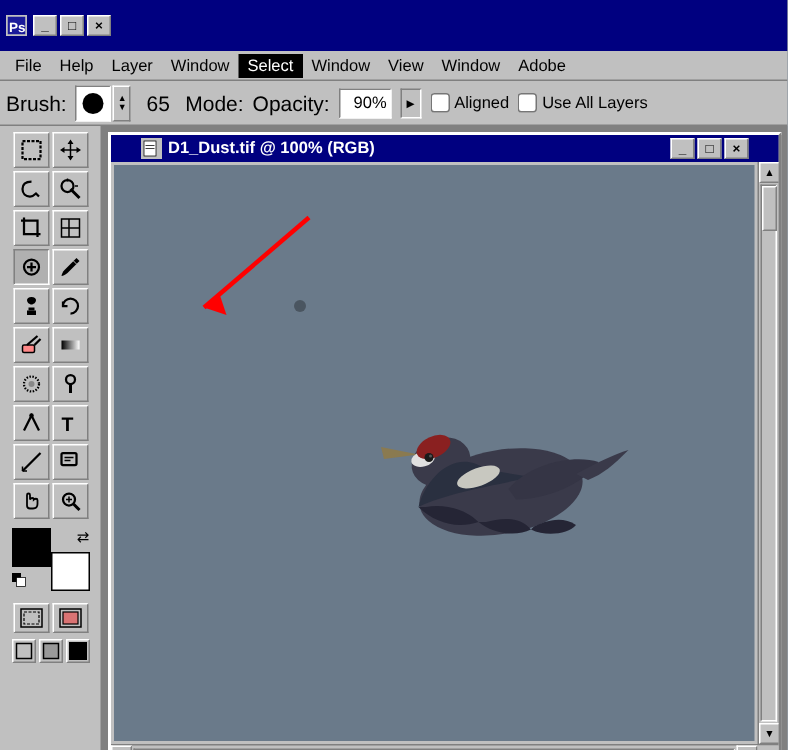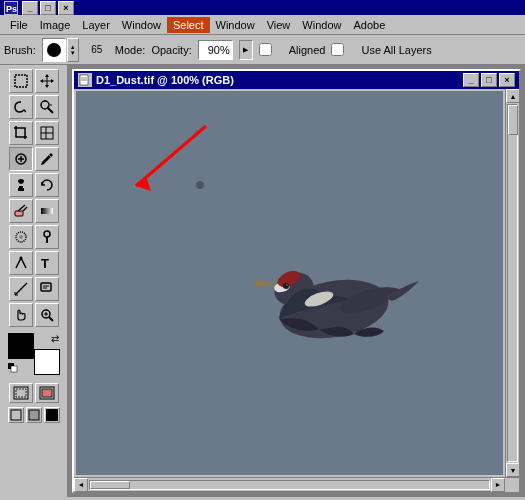--- a/index.html
+++ b/index.html
@@ -10,21 +10,21 @@
       font-family: 'Arial', sans-serif;
       font-size: 11px;
       overflow: hidden;
       user-select: none;
     }
 
     
     #title-bar {
       background: #000080;
       color: white;
-      height: 15px;
+      height: 34px;
       display: flex;
       align-items: center;
       padding: 0 4px;
       gap: 4px;
     }
     #title-bar .app-icon {
       width: 14px;
       height: 14px;
       background: #c0c0c0;
       display: flex;
@@ -69,36 +69,36 @@
       padding: 2px 6px;
       font-size: 11px;
       cursor: pointer;
       color: #000;
     }
     .menu-item:hover, .menu-item.active {
       background: #000080;
       color: #fff;
     }
     .menu-item.active {
-      background: #c2410c;
+      background: #000000;
       color: #fff;
     }
 
     
     #options-bar {
       background: #c0c0c0;
       height: 30px;
       display: flex;
       align-items: center;
       padding: 2px 4px;
       gap: 6px;
       border-bottom: 1px solid #808080;
     }
     .options-label {
-      font-size: 11px;
+      font-size: 14px;
     }
     .brush-preview {
       width: 24px;
       height: 24px;
       background: #fff;
       border: 1px solid #808080;
       border-color: #808080 #fff #fff #808080;
       display: flex;
       align-items: center;
       justify-content: center;
@@ -143,21 +143,21 @@
       font-size: 11px;
       background: #fff;
       border: 1px solid;
       border-color: #808080 #fff #fff #808080;
       text-align: right;
       padding-right: 2px;
     }
     .checkbox-group {
       display: flex;
       align-items: center;
-      gap: 17px;
+      gap: 3px;
       font-size: 11px;
     }
 
     
     #main-area {
       display: flex;
       height: calc(500px - 68px);
     }
 
     
@@ -254,21 +254,21 @@
       height: 100%;
       display: flex;
       flex-direction: column;
     }
     #doc-titlebar {
       background: #000080;
       color: #fff;
       height: 18px;
       display: flex;
       align-items: center;
-      padding: 0 4px;
+      padding: 0 20px;
       font-size: 11px;
       font-weight: bold;
       gap: 4px;
     }
     #doc-titlebar .doc-icon {
       width: 14px;
       height: 14px;
     }
     #doc-titlebar .doc-title {
       flex: 1;
@@ -372,21 +372,21 @@
   </div>
   <div class="win-btns">
     <div class="win-btn">_</div>
     <div class="win-btn">□</div>
     <div class="win-btn">×</div>
   </div>
 </div>
 
 <div id="menu-bar">
     <div class="menu-item">File</div>
-    <div class="menu-item">Image</div>
+    <div class="menu-item">Help</div>
     <div class="menu-item">Layer</div>
     <div class="menu-item">Window</div>
     <div class="menu-item active">Select</div>
     <div class="menu-item">Window</div>
     <div class="menu-item">View</div>
     <div class="menu-item">Window</div>
     <div class="menu-item">Adobe</div>
   </div>
 
 <div id="options-bar">
@@ -394,21 +394,21 @@
   <div style="display:flex;align-items:center;gap:1px;">
     <div class="brush-preview">
       <div class="brush-circle"></div>
     </div>
     <div class="brush-size-btn">
       <span style="font-size:6px;">▲</span>
       <span style="font-size:6px;">▼</span>
     </div>
   </div>
   <div class="brush-size-display">
-    <div style="font-size:10px;">65</div>
+    <div style="font-size:14px;">65</div>
   </div>
   <span class="options-label">Mode:</span>
   <span class="options-label">Opacity:</span>
   <input class="opacity-input" type="text" value="90%" style="">
   <div style="width:14px;height:20px;background:#c0c0c0;border:1px solid;border-color:#808080 #fff #fff #808080;display:flex;align-items:center;justify-content:center;cursor:pointer;font-size:7px;">▶</div>
   <div class="checkbox-group">
     <input type="checkbox" style="">
     <span>Aligned</span>
   </div>
   <div class="checkbox-group">

